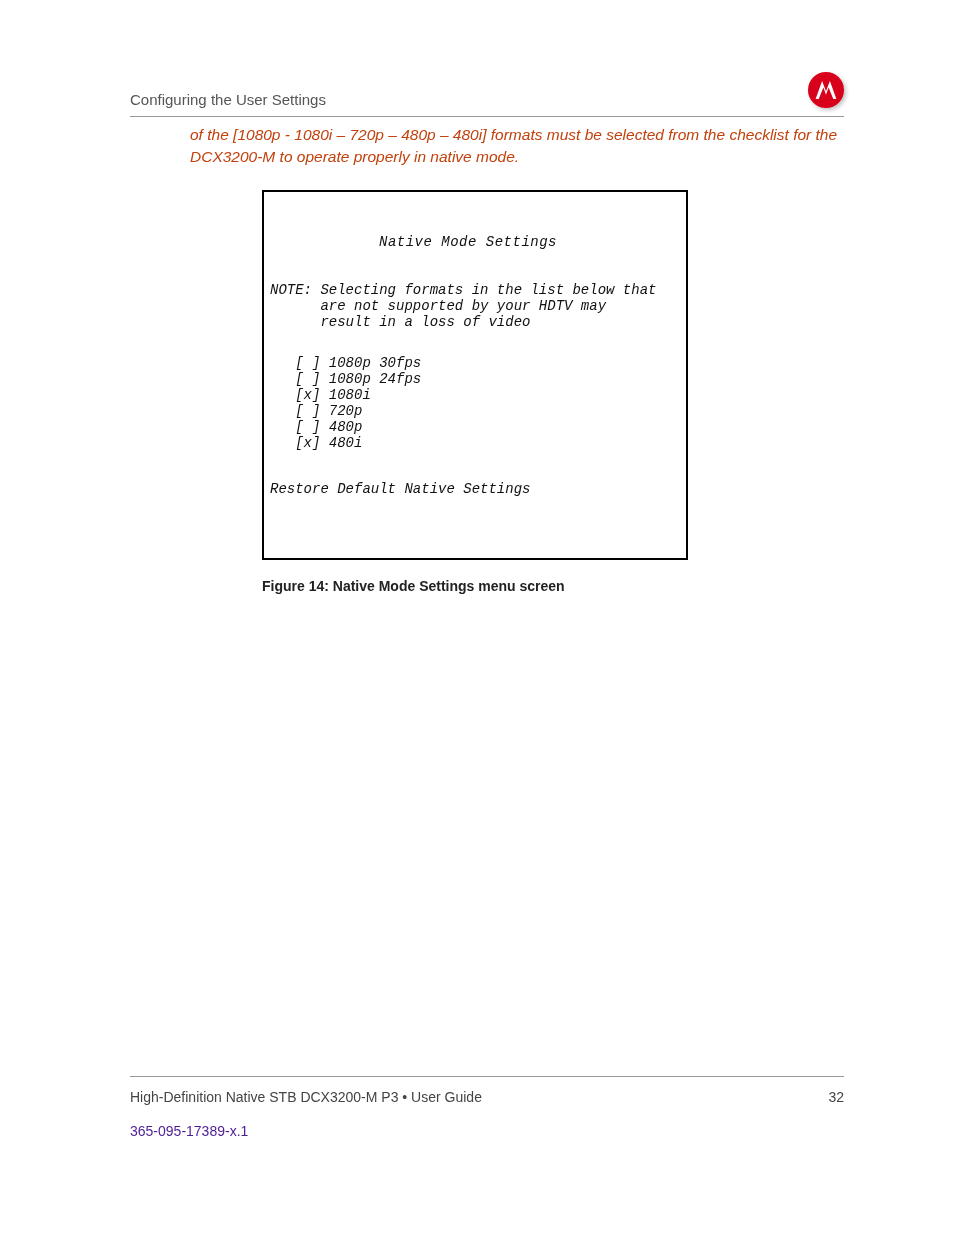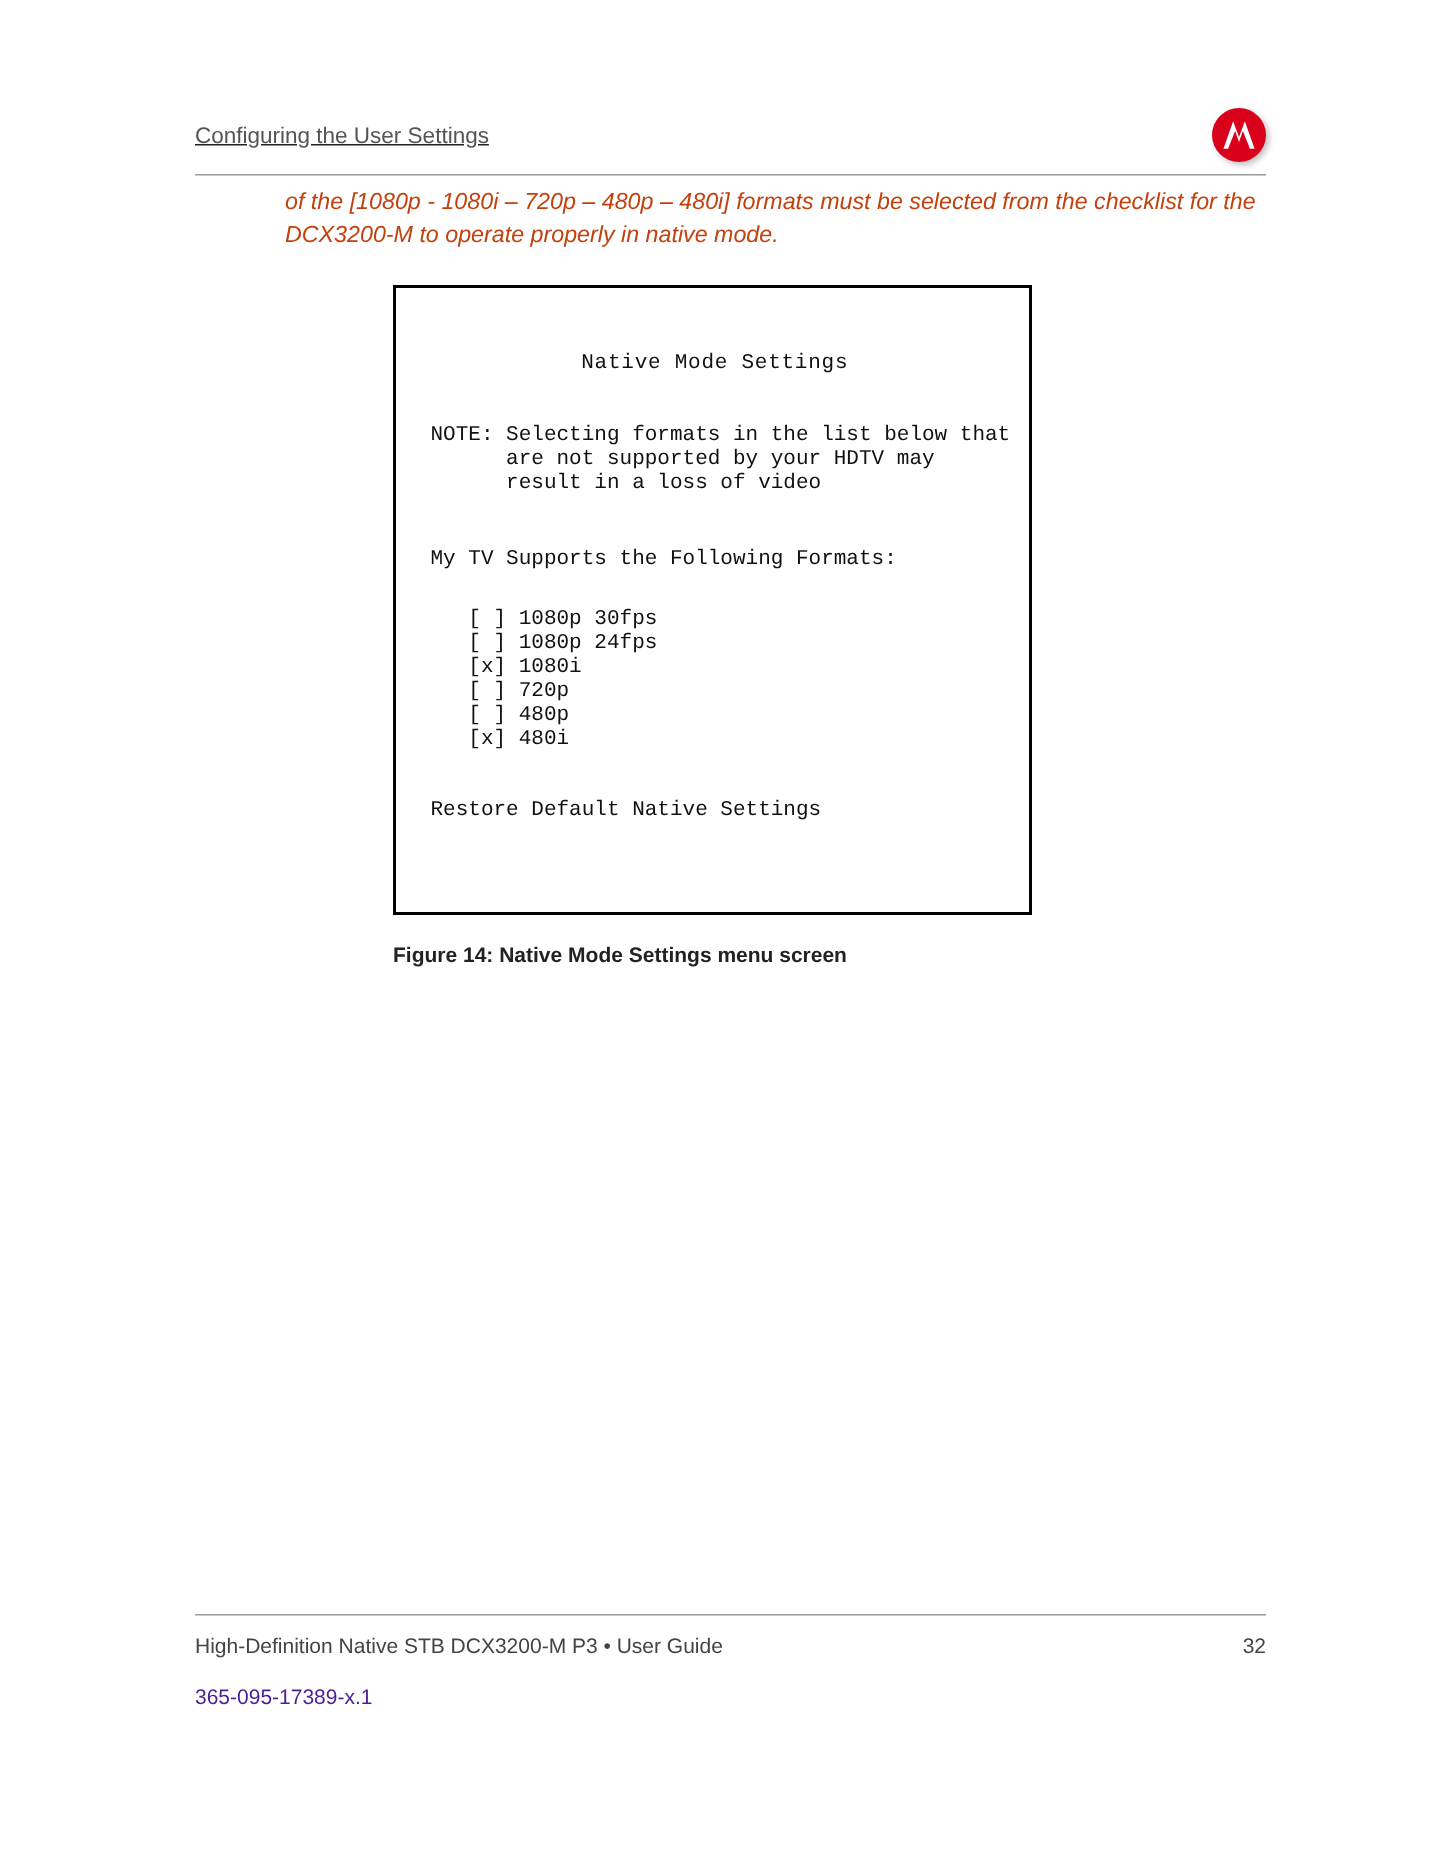--- a/index.html
+++ b/index.html
@@ -1,32 +1,32 @@
 <!DOCTYPE html>
 <html><head>
 <meta charset="utf-8">
 <style>
   * { box-sizing: border-box; margin: 0; padding: 0; }
   html, body { width: 954px; height: 1235px; background: #fff; font-family: Arial, Helvetica, sans-serif; color: #222; }
   .page { position: relative; width: 954px; height: 1235px; }
 
   
   .hdr { position: absolute; left: 130px; right: 110px; top: 72px; }
-  .hdr-row { display: flex; align-items: center; justify-content: space-between; text-decoration: underline; }
+  .hdr-row { display: flex; align-items: flex-end; justify-content: space-between; }
   .hdr-title { font-size: 15px; color: #555; font-weight: 400; }
   .logo-wrap { width: 36px; height: 36px; border-radius: 50%; background: #d9001b; display: flex; align-items: center; justify-content: center; box-shadow: 2px 2px 4px rgba(0,0,0,0.25); }
   .logo-wrap svg { display: block; }
   .hdr-rule { margin-top: 8px; border: none; border-top: 1px solid #999; }
 
   
   .body-copy { position: absolute; left: 190px; right: 110px; top: 124px; font-style: italic; font-size: 15.5px; line-height: 1.4; color: #c2410c; }
 
   
   .fig { position: absolute; left: 262px; top: 190px; width: 426px; }
-  .fig-frame { border: 2px solid #000; padding: 26px 20px 28px 23px; background: #fff; }
+  .fig-frame { border: 2px solid #000; padding: 26px 20px 28px 6px; background: #fff; font-style: italic; }
   .mono { font-family: "Courier New", Courier, monospace; font-size: 14px; line-height: 1.15; color: #111; white-space: pre; }
   .mono .title { text-align: center; display: block; letter-spacing: 0.5px; }
   .mono .note { margin-top: 16px; display: block; }
   .mono .supports { margin-top: 18px; display: block; }
   .mono .formats { margin-top: 8px; display: block; }
   .mono .ret { margin-top: 28px; display: block; }
   .mono .restore { margin-top: 14px; display: block; }
   .fig-caption { text-align: left; font-weight: 700; font-size: 14px; margin-top: 18px; }
 
   
@@ -54,21 +54,20 @@
 
   <p class="body-copy">of the [1080p - 1080i – 720p – 480p – 480i] formats must be selected from the checklist for the DCX3200-M to operate properly in native mode.</p>
 
   <div class="fig">
     <div class="fig-frame">
       <div class="mono">
 <span class="title">Native Mode Settings</span>
 <span class="note" id="note-block">NOTE: Selecting formats in the list below that
       are not supported by your HDTV may
       result in a loss of video</span>
-<span class="supports">My TV Supports the Following Formats:</span>
 <span class="formats" id="formats-block">   [ ] 1080p 30fps
    [ ] 1080p 24fps
    [x] 1080i
    [ ] 720p
    [ ] 480p
    [x] 480i</span>
 <span class="restore">Restore Default Native Settings</span>
       </div>
     </div>
     <div class="fig-caption">Figure 14: Native Mode Settings menu screen</div>

